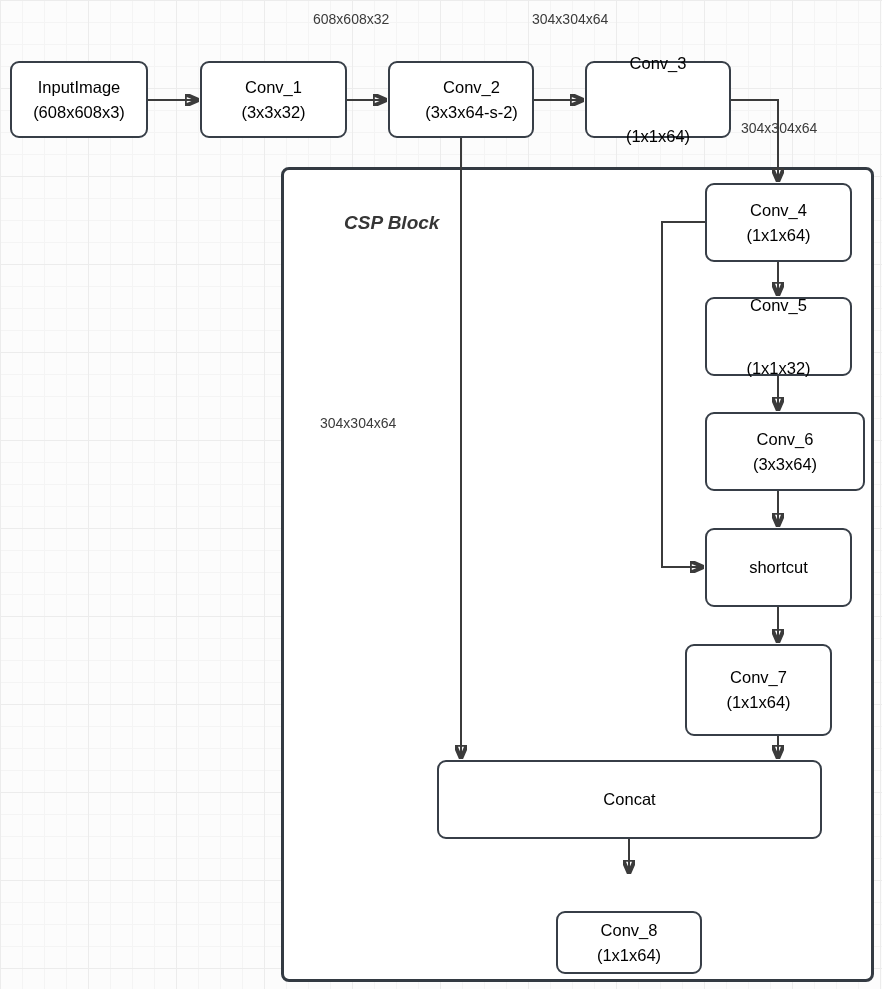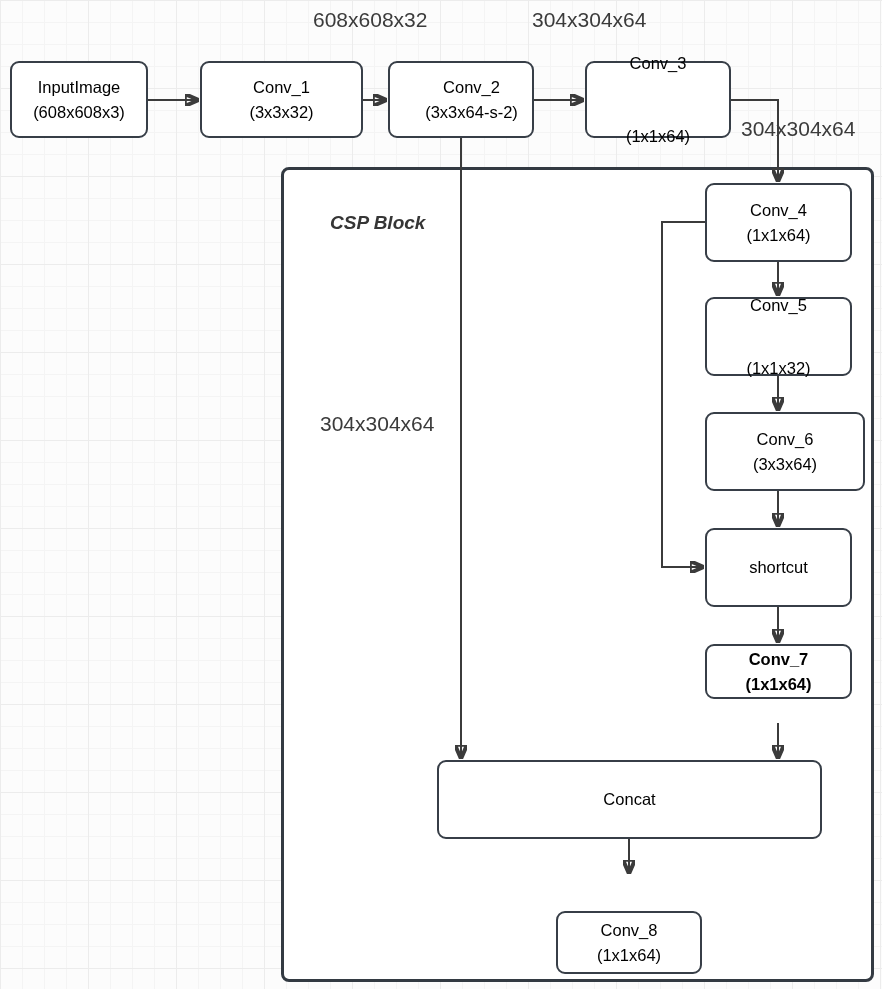--- a/index.html
+++ b/index.html
@@ -36,48 +36,49 @@
     position:absolute;
     box-sizing:border-box;
     background:#ffffff;
     border:3px solid #333a42;
     border-radius:8px;
     z-index:1;
   }
   .lbl{
     position:absolute;
     color:#3b3b3b;
-    font-size:21px;
+    font-size:14px;
     line-height:19px;
     white-space:nowrap;
     z-index:4;
   }
   .csp-title{
     position:absolute;
     color:#363636;
     font-size:19px;
     font-weight:bold;
     font-style:italic;
     white-space:nowrap;
     z-index:4;
+    margin-left:14px;
   }
   svg.wires{position:absolute;left:0;top:0;z-index:2;}
   svg.wires path{stroke:#3b3b3b;stroke-width:2;fill:none;}
 
   
   #n-input   {left:10px;  top:61px;  width:138px; height:77px;}
-  #n-conv1   {left:200px; top:61px;  width:163px; height:77px;}
+  #n-conv1   {left:200px; top:61px;  width:147px; height:77px;}
   #n-conv2   {left:388px; top:61px;  width:146px; height:77px;padding-left:21px;}
   #n-conv3   {left:585px; top:61px;  width:146px; height:77px;gap:48px;}
   #n-csp     {left:281px; top:167px; width:593px; height:815px;}
   #n-conv4   {left:705px; top:183px; width:147px; height:79px;}
   #n-conv5   {left:705px; top:297px; width:147px; height:79px;gap:38px;}
   #n-conv6   {left:705px; top:412px; width:160px; height:79px;}
   #n-shortcut{left:705px; top:528px; width:147px; height:79px;}
-  #n-conv7   {left:705px; top:644px; width:147px; height:55px;font-weight:bold;}
+  #n-conv7   {left:685px; top:644px; width:147px; height:92px;}
   #n-concat  {left:437px; top:760px; width:385px; height:79px;text-align:right;}
   #n-conv8   {left:556px; top:875px; width:146px; height:63px;margin-top:36px;}
 
   #lbl-dim608     {left:313px; top:10px;}
   #lbl-dim304top  {left:532px; top:10px;}
   #lbl-dim304right{left:741px; top:119px;}
   #lbl-dim304in   {left:320px; top:414px;}
   #lbl-csp        {left:330px; top:212px;}
 </style>
 </head>

